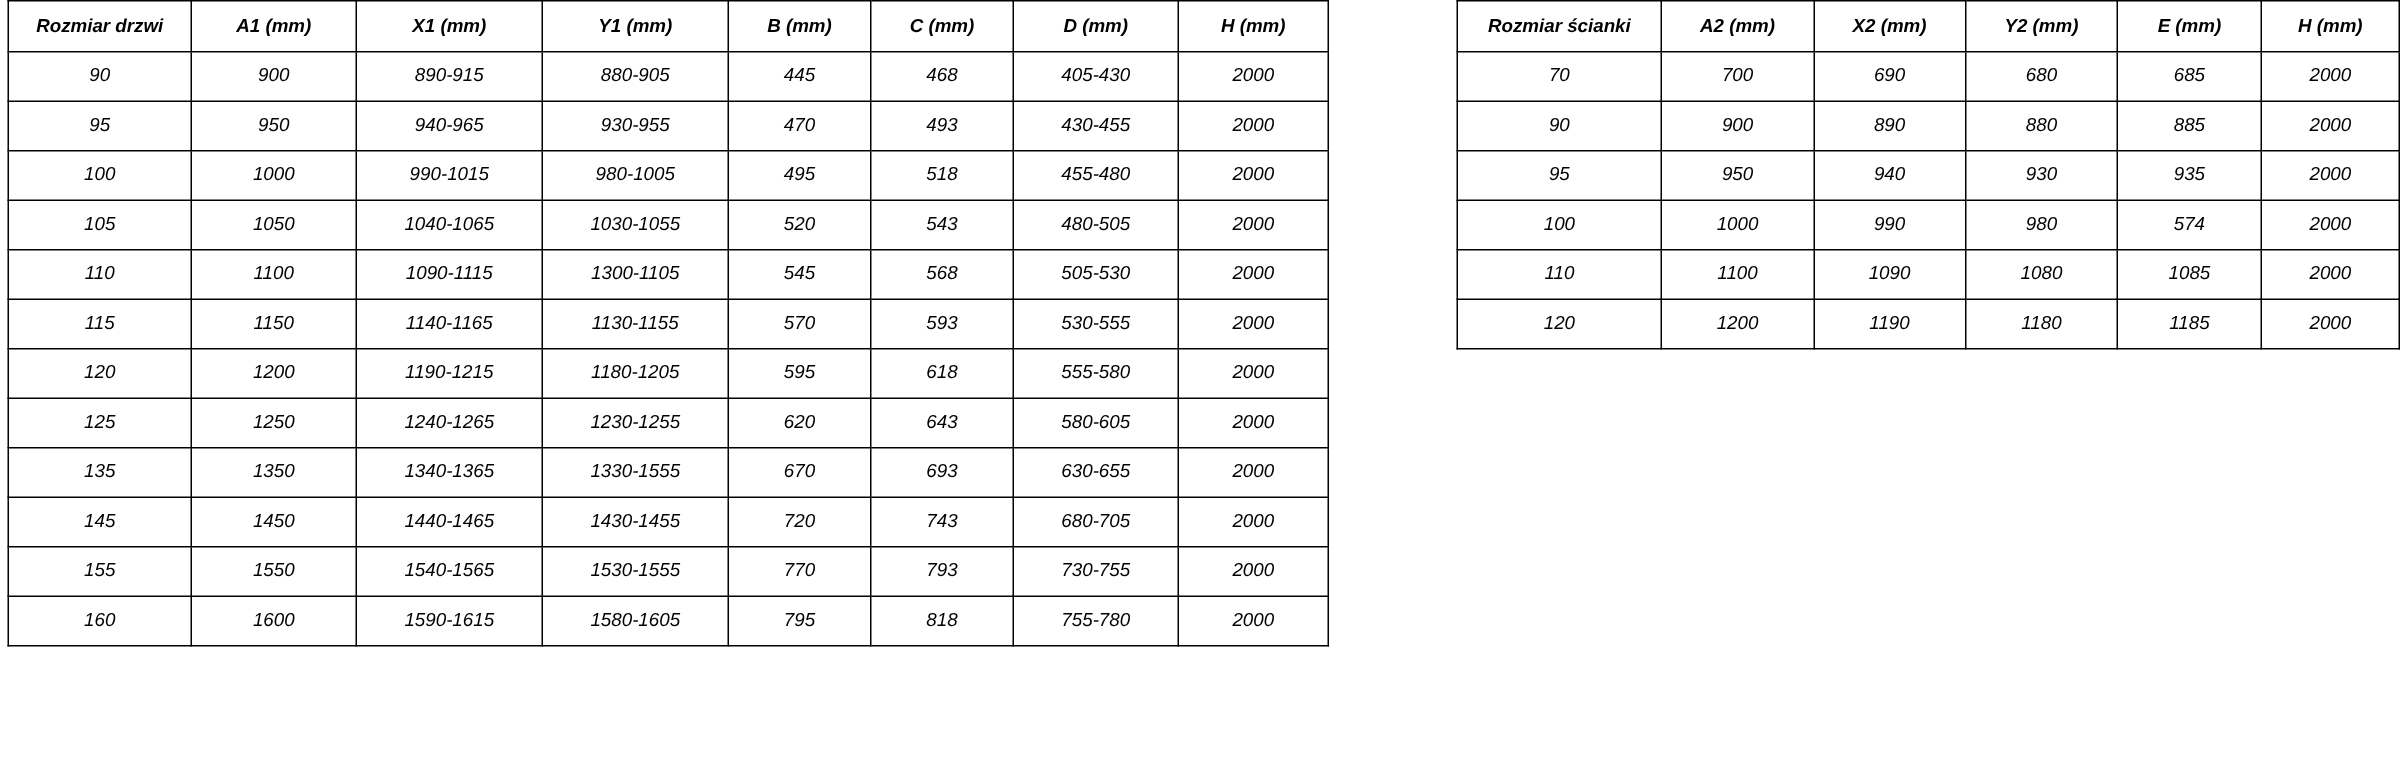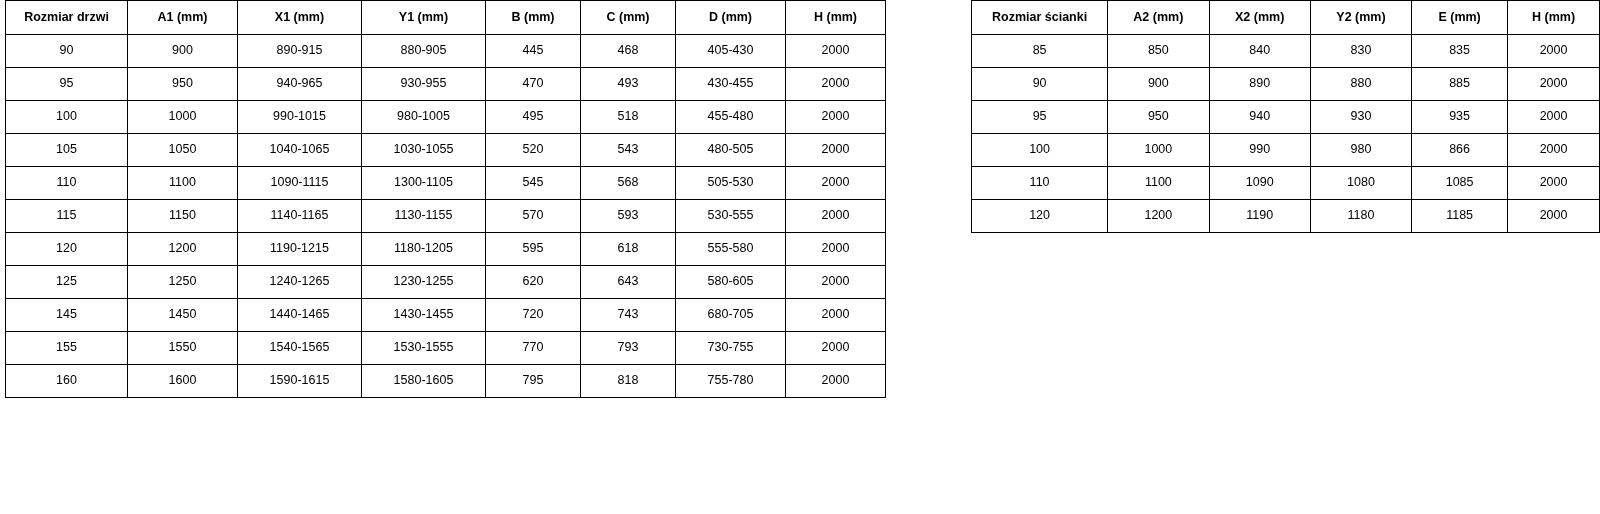--- a/index.html
+++ b/index.html
@@ -11,20 +11,21 @@
     width: 1600px;
     height: 514px;
     font-family: "Liberation Sans", sans-serif;
     color: #000000;
     overflow: hidden;
   }
   .page {
     position: relative;
     width: 1600px;
     height: 386px;
+    font-style: italic;
   }
   .table-wrap {
     position: absolute;
     top: 0;
   }
   #doors-wrap { left: 5px; }
   #walls-wrap { left: 971px; }
 
   table.spec {
     border-collapse: collapse;
@@ -169,20 +170,30 @@
             <td>125</td>
             <td>1250</td>
             <td>1240-1265</td>
             <td>1230-1255</td>
             <td>620</td>
             <td>643</td>
             <td>580-605</td>
             <td>2000</td>
           </tr>
           <tr>
+            <td>135</td>
+            <td>1350</td>
+            <td>1340-1365</td>
+            <td>1330-1555</td>
+            <td>670</td>
+            <td>693</td>
+            <td>630-655</td>
+            <td>2000</td>
+          </tr>
+          <tr>
             <td>145</td>
             <td>1450</td>
             <td>1440-1465</td>
             <td>1430-1455</td>
             <td>720</td>
             <td>743</td>
             <td>680-705</td>
             <td>2000</td>
           </tr>
           <tr>
@@ -224,25 +235,25 @@
             <th>Rozmiar ścianki</th>
             <th>A2 (mm)</th>
             <th>X2 (mm)</th>
             <th>Y2 (mm)</th>
             <th>E (mm)</th>
             <th>H (mm)</th>
           </tr>
       </thead>
       <tbody id="walls-body">
           <tr>
-            <td>85</td>
-            <td>850</td>
-            <td>840</td>
-            <td>830</td>
-            <td>835</td>
+            <td>70</td>
+            <td>700</td>
+            <td>690</td>
+            <td>680</td>
+            <td>685</td>
             <td>2000</td>
           </tr>
           <tr>
             <td>90</td>
             <td>900</td>
             <td>890</td>
             <td>880</td>
             <td>885</td>
             <td>2000</td>
           </tr>
@@ -252,21 +263,21 @@
             <td>940</td>
             <td>930</td>
             <td>935</td>
             <td>2000</td>
           </tr>
           <tr>
             <td>100</td>
             <td>1000</td>
             <td>990</td>
             <td>980</td>
-            <td>866</td>
+            <td>574</td>
             <td>2000</td>
           </tr>
           <tr>
             <td>110</td>
             <td>1100</td>
             <td>1090</td>
             <td>1080</td>
             <td>1085</td>
             <td>2000</td>
           </tr>

